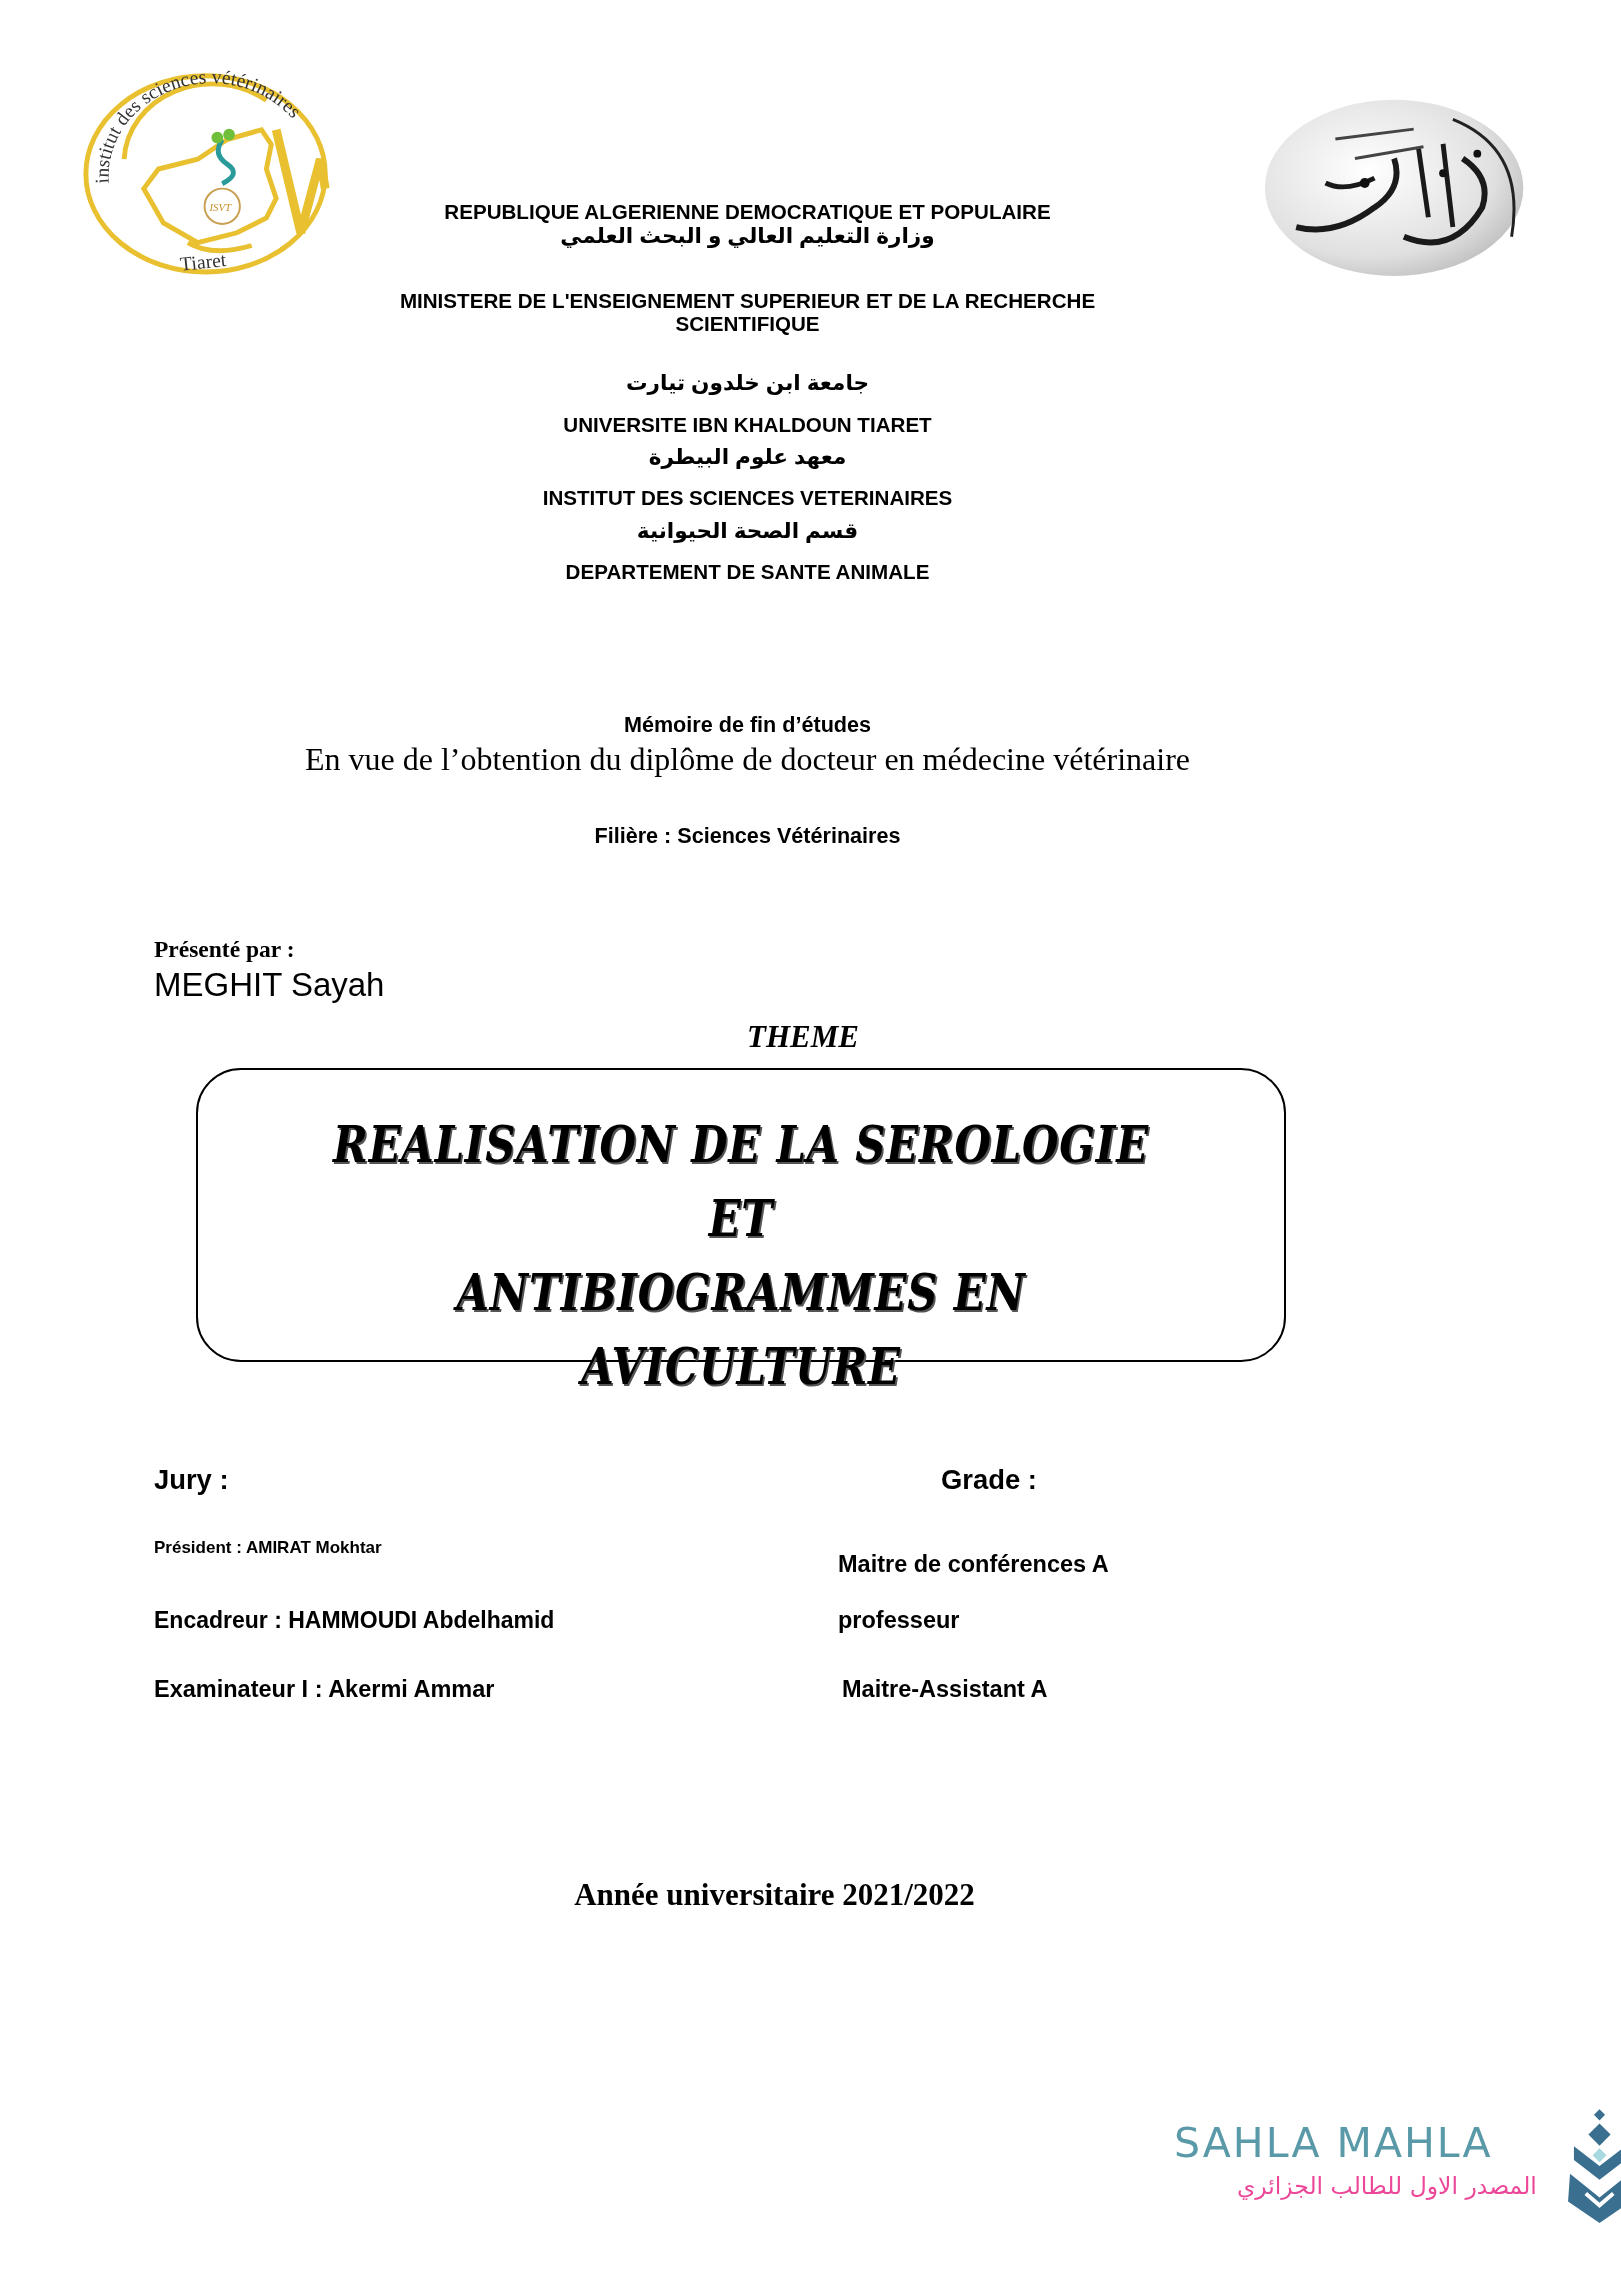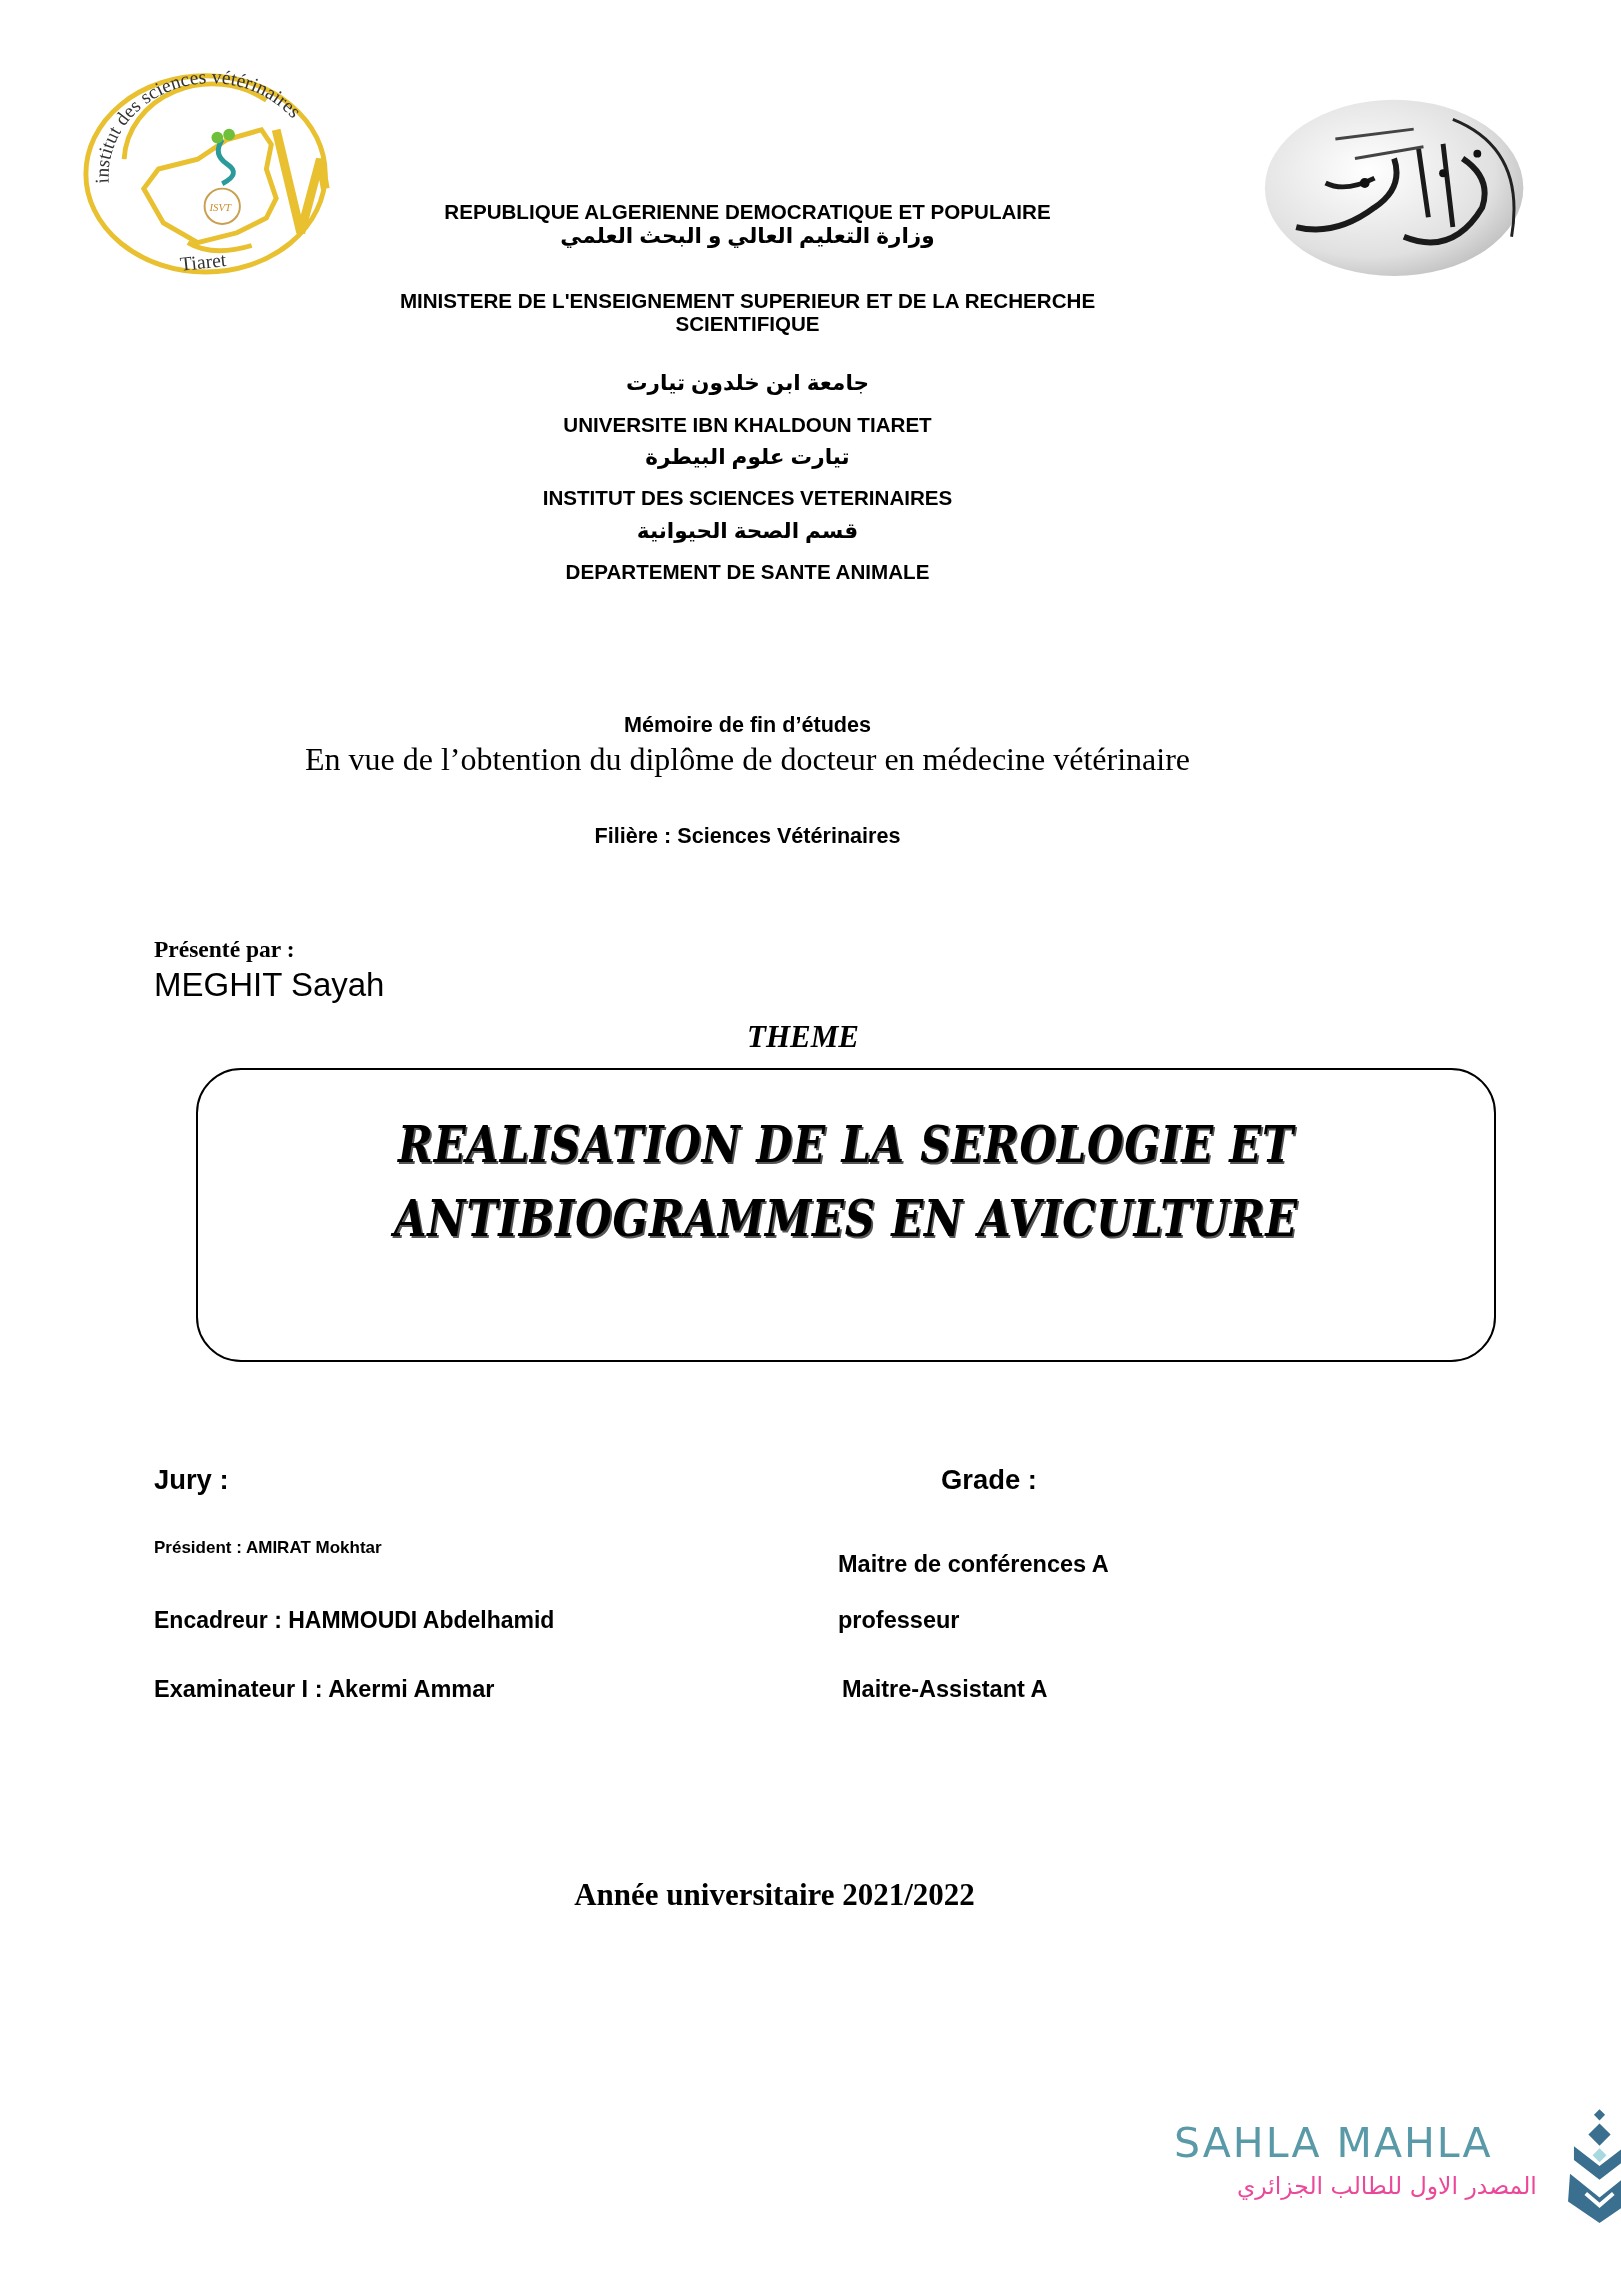--- a/index.html
+++ b/index.html
@@ -11,21 +11,21 @@
   .serif { font-family: "Liberation Serif", "DejaVu Serif", serif; }
   .hdr { font-size: 20.6px; letter-spacing: 0px; }
   .ar { font-size: 21.6px; direction: rtl; unicode-bidi: plaintext; }
 
   
   .logo-left { left: 80px; top: 61px; width: 257px; height: 216px; }
   .logo-right { left: 1257px; top: 90px; width: 284px; height: 186px; }
 
   
   .theme-box {
-    left: 196px; top: 1068px; width: 1300px; height: 294px;
+    left: 196px; top: 1068px; width: 1090px; height: 294px;
     border: 2.5px solid #000; border-radius: 45px; box-sizing: border-box;
   }
   .theme-title {
     position: absolute; left: 0; right: 0; top: 37px; text-align: center;
     font-family: "DejaVu Serif", "Liberation Serif", serif;
     font-weight: bold; font-style: italic; font-size: 51px; line-height: 74px;
     letter-spacing: 1px; transform: scaleX(0.82); transform-origin: center;
     text-shadow: 2px 2px 0 #555;
   }
 
@@ -89,21 +89,21 @@
   </svg>
 </div>
 
 <div class="abs center sans-b hdr" style="top:200px;">REPUBLIQUE ALGERIENNE DEMOCRATIQUE ET POPULAIRE</div>
 <div class="abs center sans-b ar" style="top:223px;">وزارة التعليم العالي و البحث العلمي</div>
 <div class="abs center sans-b hdr" style="top:289px;">MINISTERE DE L'ENSEIGNEMENT SUPERIEUR ET DE LA RECHERCHE</div>
 <div class="abs center sans-b hdr" style="top:312px;">SCIENTIFIQUE</div>
 
 <div class="abs center sans-b ar" style="top:370px;">جامعة ابن خلدون تيارت</div>
 <div class="abs center sans-b hdr" style="top:413px;">UNIVERSITE IBN KHALDOUN TIARET</div>
-<div class="abs center sans-b ar" style="top:444px;">تيارت علوم البيطرة</div>
+<div class="abs center sans-b ar" style="top:444px;">معهد علوم البيطرة</div>
 <div class="abs center sans-b hdr" style="top:486px;">INSTITUT DES SCIENCES VETERINAIRES</div>
 <div class="abs center sans-b ar" style="top:518px;">قسم الصحة الحيوانية</div>
 <div class="abs center sans-b hdr" style="top:560px;">DEPARTEMENT DE SANTE ANIMALE</div>
 
 <div class="abs center sans-b" style="top:712px; font-size:21.6px;">Mémoire de fin d’études</div>
 <div class="abs center serif" style="top:741px; font-size:32px;">En vue de l’obtention du diplôme de docteur en médecine vétérinaire</div>
 <div class="abs center sans-b" style="top:823px; font-size:21.6px;">Filière : Sciences Vétérinaires</div>
 
 <div class="abs serif" style="left:154px; top:908px; font-size:23.5px; font-weight:bold;margin-top:28px;">Présenté par :</div>
 <div class="abs sans" style="left:154px; top:966px; font-size:33px;">MEGHIT Sayah</div>

